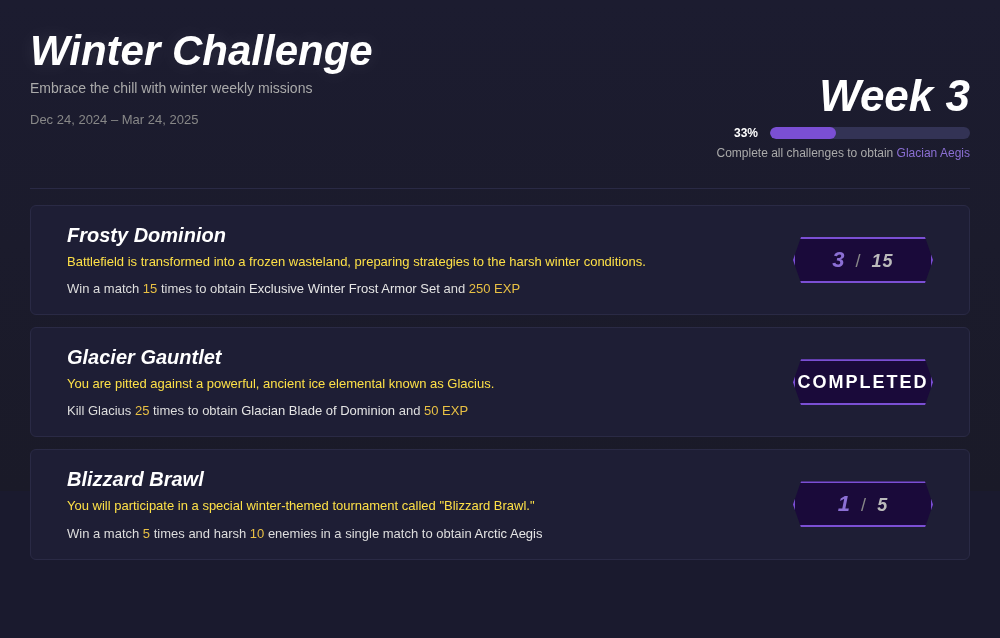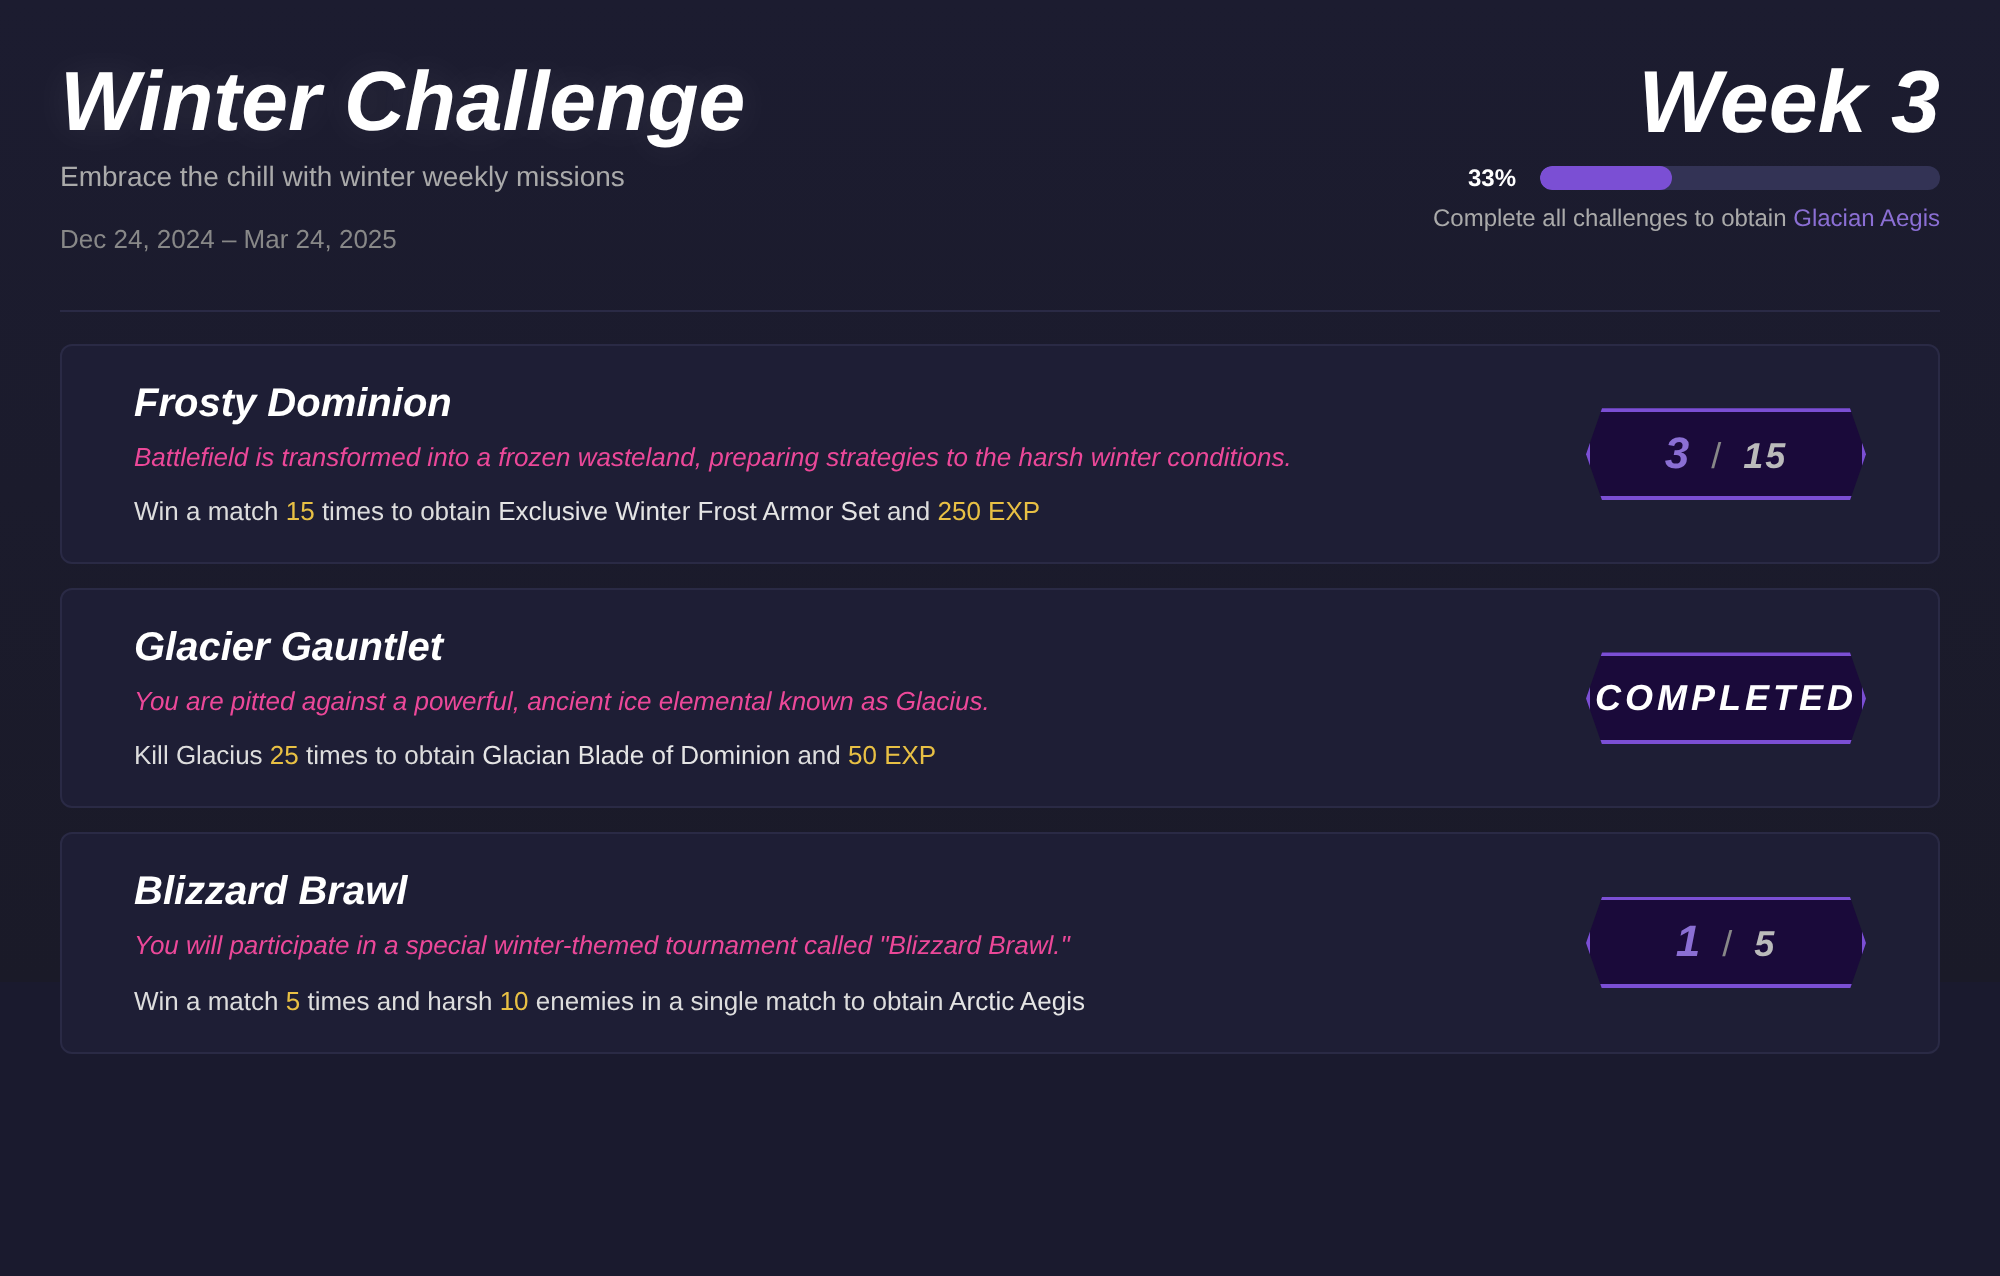--- a/index.html
+++ b/index.html
@@ -49,20 +49,21 @@
     .header-dates {
       font-size: 13px;
       color: #888888;
     }
 
     .header-right {
       text-align: right;
       display: flex;
       flex-direction: column;
       align-items: flex-end;
+      margin-top: 44px;
     }
 
     .week-label {
       font-size: 44px;
       font-weight: 900;
       font-style: italic;
       color: #ffffff;
       line-height: 1;
       margin-bottom: 8px;
     }
@@ -136,24 +137,23 @@
     .challenge-title {
       font-size: 20px;
       font-weight: 900;
       font-style: italic;
       color: #ffffff;
       margin-bottom: 6px;
     }
 
     .challenge-desc {
       font-size: 13px;
-      color: #ec4899;
+      color: #fde047;
       margin-bottom: 10px;
       line-height: 1.4;
-      font-style: italic;
     }
 
     .challenge-reward {
       font-size: 13px;
       color: #dddddd;
     }
 
     .challenge-reward .highlight-yellow {
       color: #e8c044;
     }
@@ -196,21 +196,20 @@
       font-weight: 900;
       font-style: italic;
       color: #ffffff;
       letter-spacing: 1px;
       text-align: center;
     }
 
     .badge-completed-text {
       font-size: 18px;
       font-weight: 900;
-      font-style: italic;
       color: #ffffff;
       letter-spacing: 2px;
       text-align: right;
     }
 
     .badge-slash {
       color: #888888;
       font-weight: normal;
       font-style: normal;
       margin: 0 4px;

